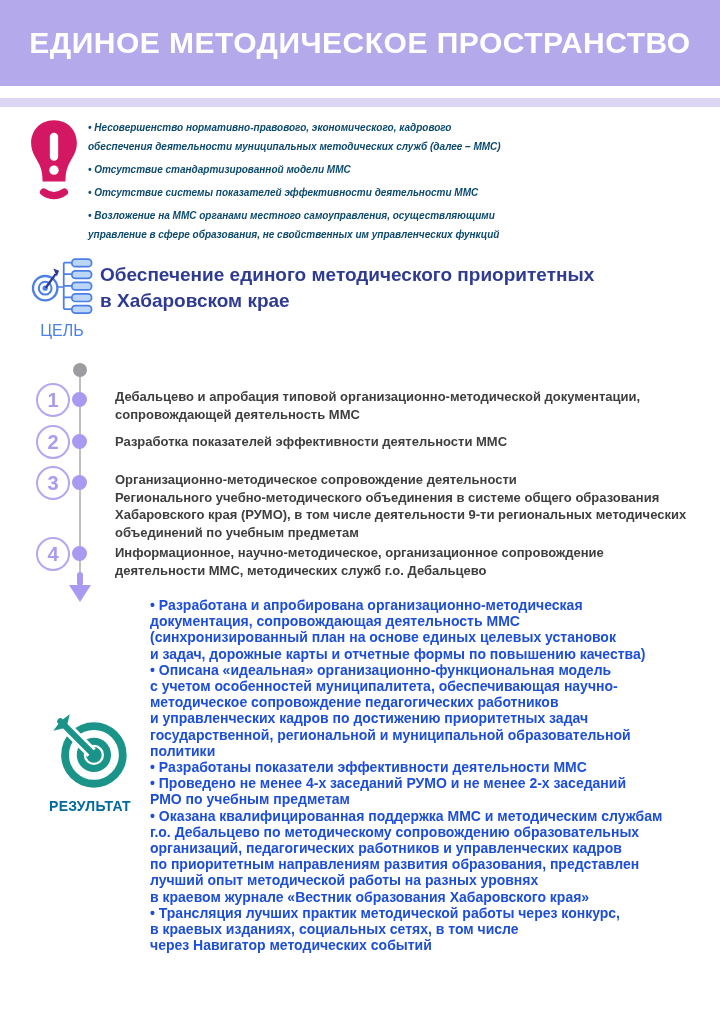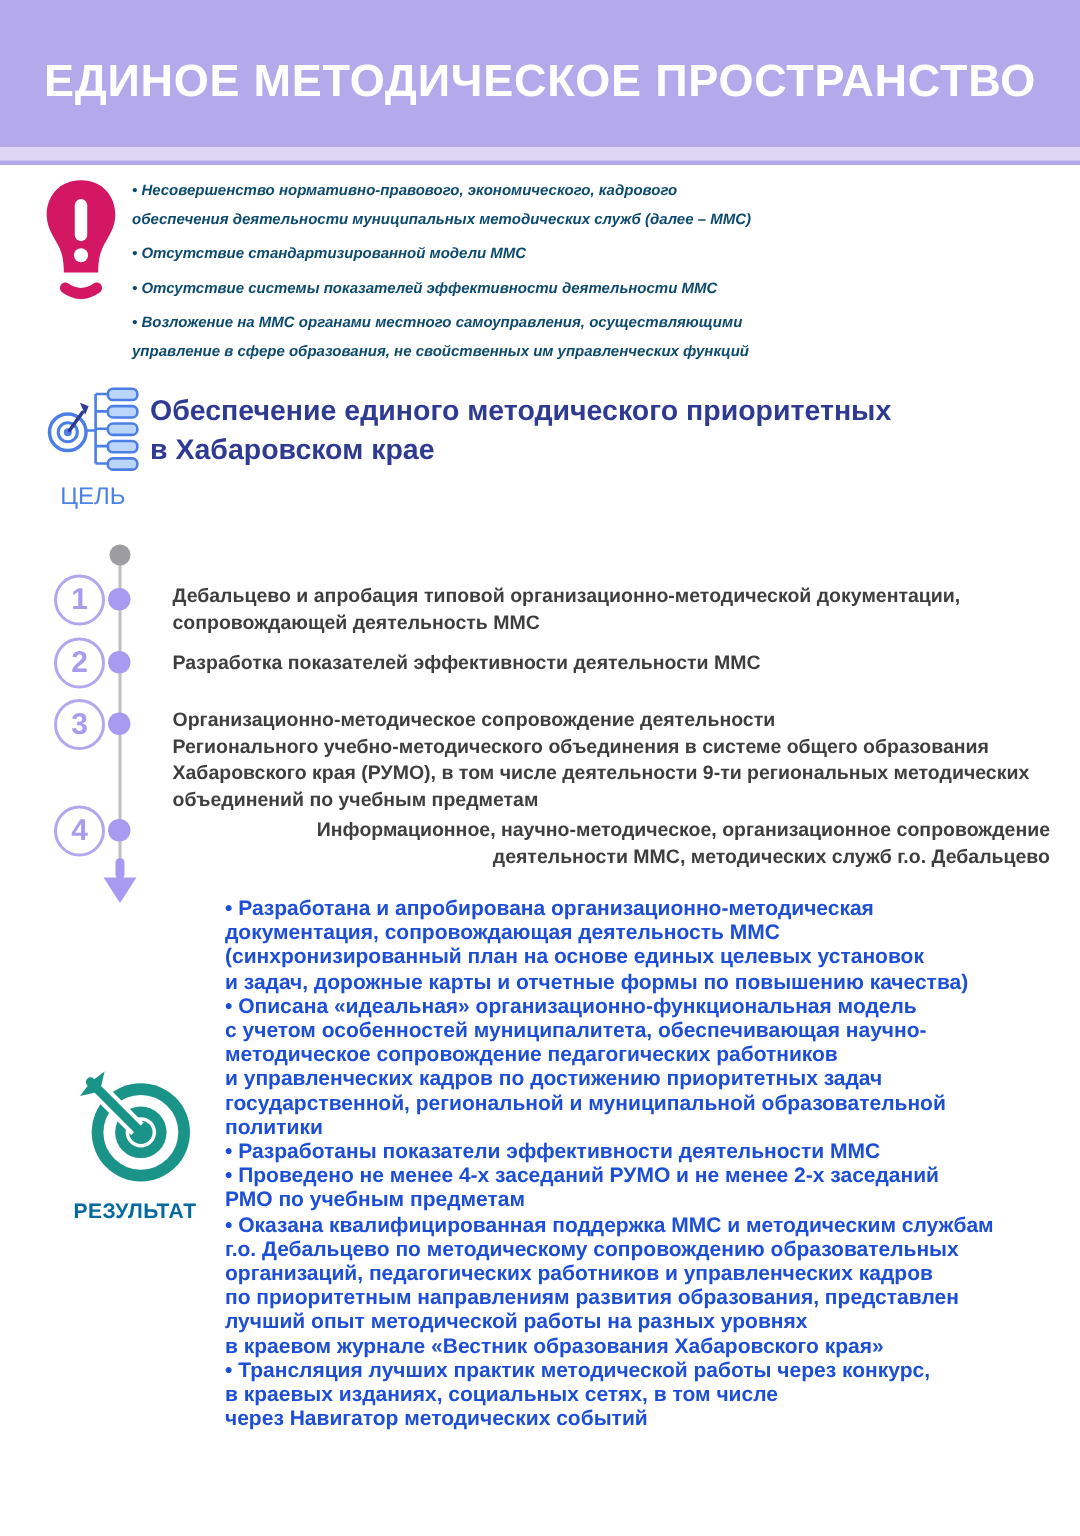--- a/index.html
+++ b/index.html
@@ -3,21 +3,21 @@
 <meta charset="utf-8">
 <style>
   html,body { margin:0; padding:0; background:#ffffff; }
   .page {
     position:relative; width:720px; height:1024px; overflow:hidden;
     background:#ffffff; font-family:"Liberation Sans", sans-serif;
   }
 
   
   .banner {
-    position:absolute; top:0; left:0; width:720px; height:110px;
+    position:absolute; top:0; left:0; width:720px; height:86px;
     background:#b4aaeb; display:flex; align-items:center; justify-content:center;
   }
   .banner-title {
     color:#ffffff; font-size:30px; font-weight:bold; letter-spacing:0.5px;
     white-space:nowrap;
   }
   .banner-strip {
     position:absolute; top:98px; left:0; width:720px; height:9px; background:#dcd6f4;
   }
 
@@ -52,21 +52,21 @@
     display:flex; align-items:center; justify-content:center; background:#fff;
   }
   .task-dot { position:absolute; left:72px; width:15px; height:15px; border-radius:50%; background:#a79af0; }
   .task-text {
     position:absolute; left:115px; width:585px; color:#3e3e3e; font-weight:bold;
     font-size:13px; line-height:17.5px; white-space:pre-line;
   }
   .n1 { top:23px; }  .d1 { top:32px; }  .x1 { top:28px; }
   .n2 { top:65px; }  .d2 { top:74px; }  .x2 { top:73px; }
   .n3 { top:106px; } .d3 { top:115px; } .x3 { top:111px; }
-  .n4 { top:177px; } .d4 { top:186px; } .x4 { top:184px;text-align:right; }
+  .n4 { top:177px; } .d4 { top:186px; } .x4 { top:184px; }
 
   
   .results { position:absolute; top:597px; left:40px; width:660px; display:flex; }
   .results-icon-col { width:100px; flex:0 0 100px; padding-top:115px; text-align:center; }
   .results-label { color:#0369a1; font-weight:bold; font-size:14px; margin-top:4px; letter-spacing:0.3px; }
   .results-text { margin-left:10px; color:#1d4ed8; font-weight:bold; font-size:14px; line-height:16.2px; }
   .results-text p { margin:0; white-space:pre-line; }
 </style>
 </head>
 <body>

